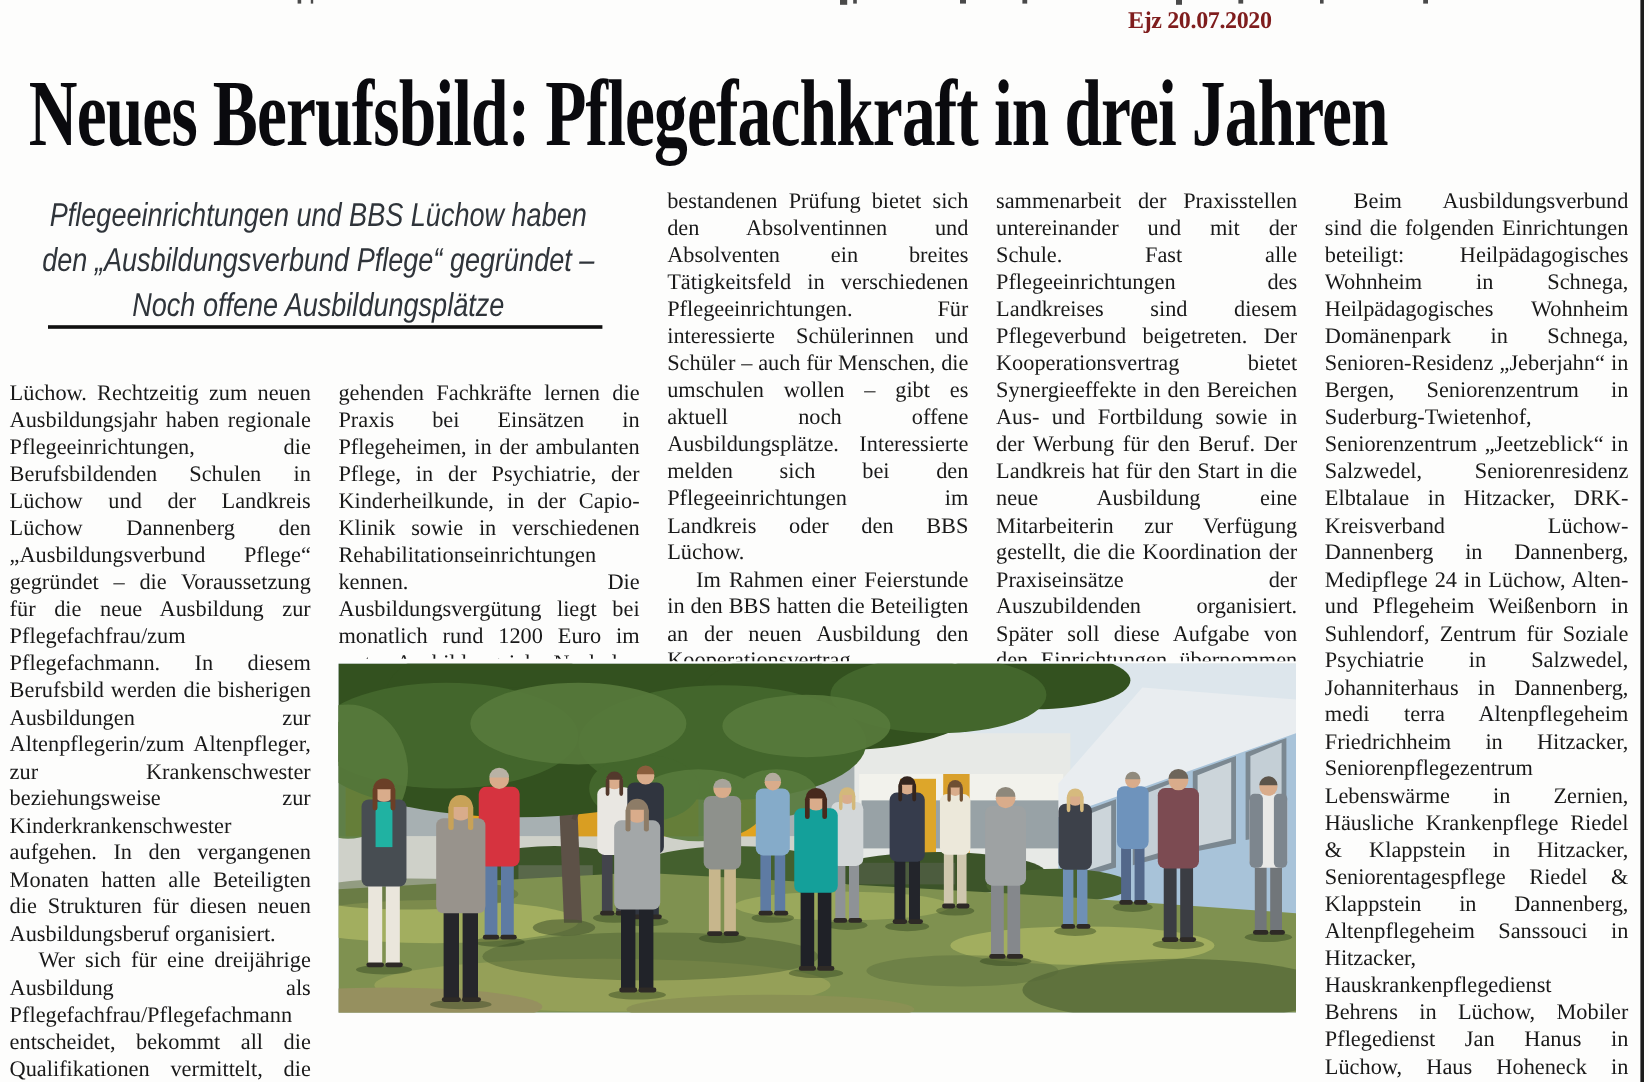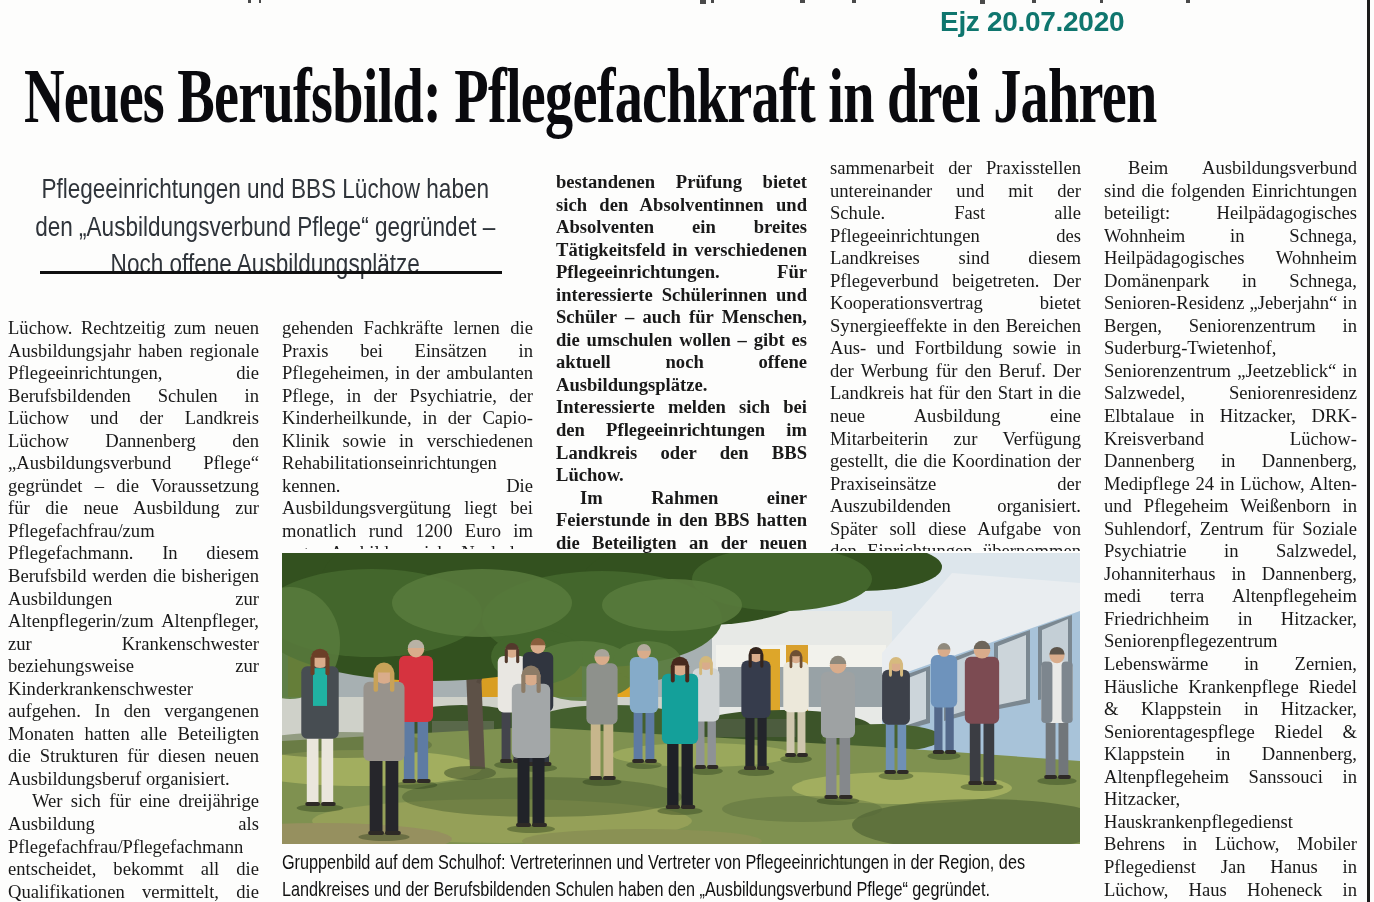--- a/index.html
+++ b/index.html
@@ -5,51 +5,51 @@
   html,body{margin:0;padding:0;background:#ffffff;}
   .page{
     position:relative;width:1374px;height:902px;background:#fdfdfc;
     overflow:hidden;font-family:"Liberation Serif",serif;color:#1a1a1a;
     border-bottom:1px solid #d8d8d4;
   }
   
   .artifact{position:absolute;top:0;height:3px;background:#4a4a4a;}
   .date{
     position:absolute;left:940px;top:6px;
-    font-family:Liberation Sans, sans-serif;font-weight:700;
-    font-size:28px;letter-spacing:-0.3px;color:#0f766e;
+    font-family:Liberation Serif, serif;font-weight:700;
+    font-size:20px;letter-spacing:-0.3px;color:#7f1d1d;
   }
   .headline{
     position:absolute;left:24px;top:50px;margin:0;height:92px;
     font-family:"Liberation Serif",serif;font-weight:700;color:#0a0a0e;
     white-space:nowrap;
   }
   .headline-inner{
     display:inline-block;font-size:76px;line-height:86px;letter-spacing:-1px;
     transform:scale(0.74,1.04);transform-origin:0 0;
   }
-  .subhead{position:absolute;left:18px;top:170px;width:494px;height:118px;overflow:visible;}
+  .subhead{position:absolute;left:18px;top:160px;width:494px;height:118px;overflow:visible;font-style:italic;}
   .subhead-inner{
     width:603px;transform:scale(0.82,1);transform-origin:0 0;
     font-family:"Liberation Sans",sans-serif;font-weight:400;
     font-size:27.5px;line-height:37.5px;color:#2f343a;text-align:center;
   }
   .subhead-rule{position:absolute;left:40px;top:271px;width:462px;height:2.5px;background:#101010;}
   .right-rule{position:absolute;left:1367px;top:0;width:2.5px;height:902px;background:#1b1b1b;}
   .col{
     position:absolute;width:251px;
     font-size:18.6px;line-height:22.55px;text-align:justify;
     color:#191919;hyphens:auto;-webkit-hyphens:auto;
   }
   .col p{margin:0;}
   .col .indent{text-indent:24px;}
   .lead{font-weight:400;}
   .col1{left:8px;top:317px;height:590px;overflow:hidden;}
   .col2{left:282px;top:317px;height:232px;overflow:hidden;}
-  .col3{left:556px;top:171px;height:394px;overflow:hidden;font-weight:bold;}
+  .col3{left:556px;top:157px;height:394px;overflow:hidden;}
   .col4{left:830px;top:157px;height:394px;overflow:hidden;}
   .col5{left:1104px;top:157px;width:253px;height:745px;overflow:hidden;}
   .photo{
     position:absolute;left:282px;top:553px;width:798px;height:291px;margin:0;
     overflow:hidden;background:#c9d6de;
   }
   .photo svg{display:block;}
   .caption{position:absolute;left:282px;top:849px;width:798px;height:54px;overflow:hidden;}
   .caption-inner{
     width:975px;transform:scale(0.82,1);transform-origin:0 0;
@@ -389,18 +389,15 @@
             <rect x="81.48" y="128.8442" width="41.04" height="79.20580000000001" rx="6" fill="#98938c"></rect>
             <circle cx="102" cy="120.918" r="9.918000000000001" fill="#d9ac8b"></circle>
             <path d="M 92.082 119.4303 a 9.918000000000001 9.918000000000001 0 0 1 19.836000000000002 0 z" fill="#c8a258"></path>
             <rect x="91.5861" y="117.94260000000001" width="4.463100000000001" height="20.827800000000003" rx="2" fill="#c8a258"></rect>
             <rect x="107.9508" y="117.94260000000001" width="4.463100000000001" height="20.827800000000003" rx="2" fill="#c8a258"></rect>
           </g>
         </g>
     </svg>
   </figure>
 
-  <figcaption class="caption">
-    <div class="caption-inner">Gruppenbild auf dem Schulhof: Vertreterinnen und Vertreter von Pflegeeinrichtungen in der Region, des Landkreises und der Berufsbildenden Schulen haben den „Ausbildungsverbund Pflege“ gegründet.</div>
-  </figcaption>
 
   <div class="right-rule"></div>
 </div>
 
 </body></html>

